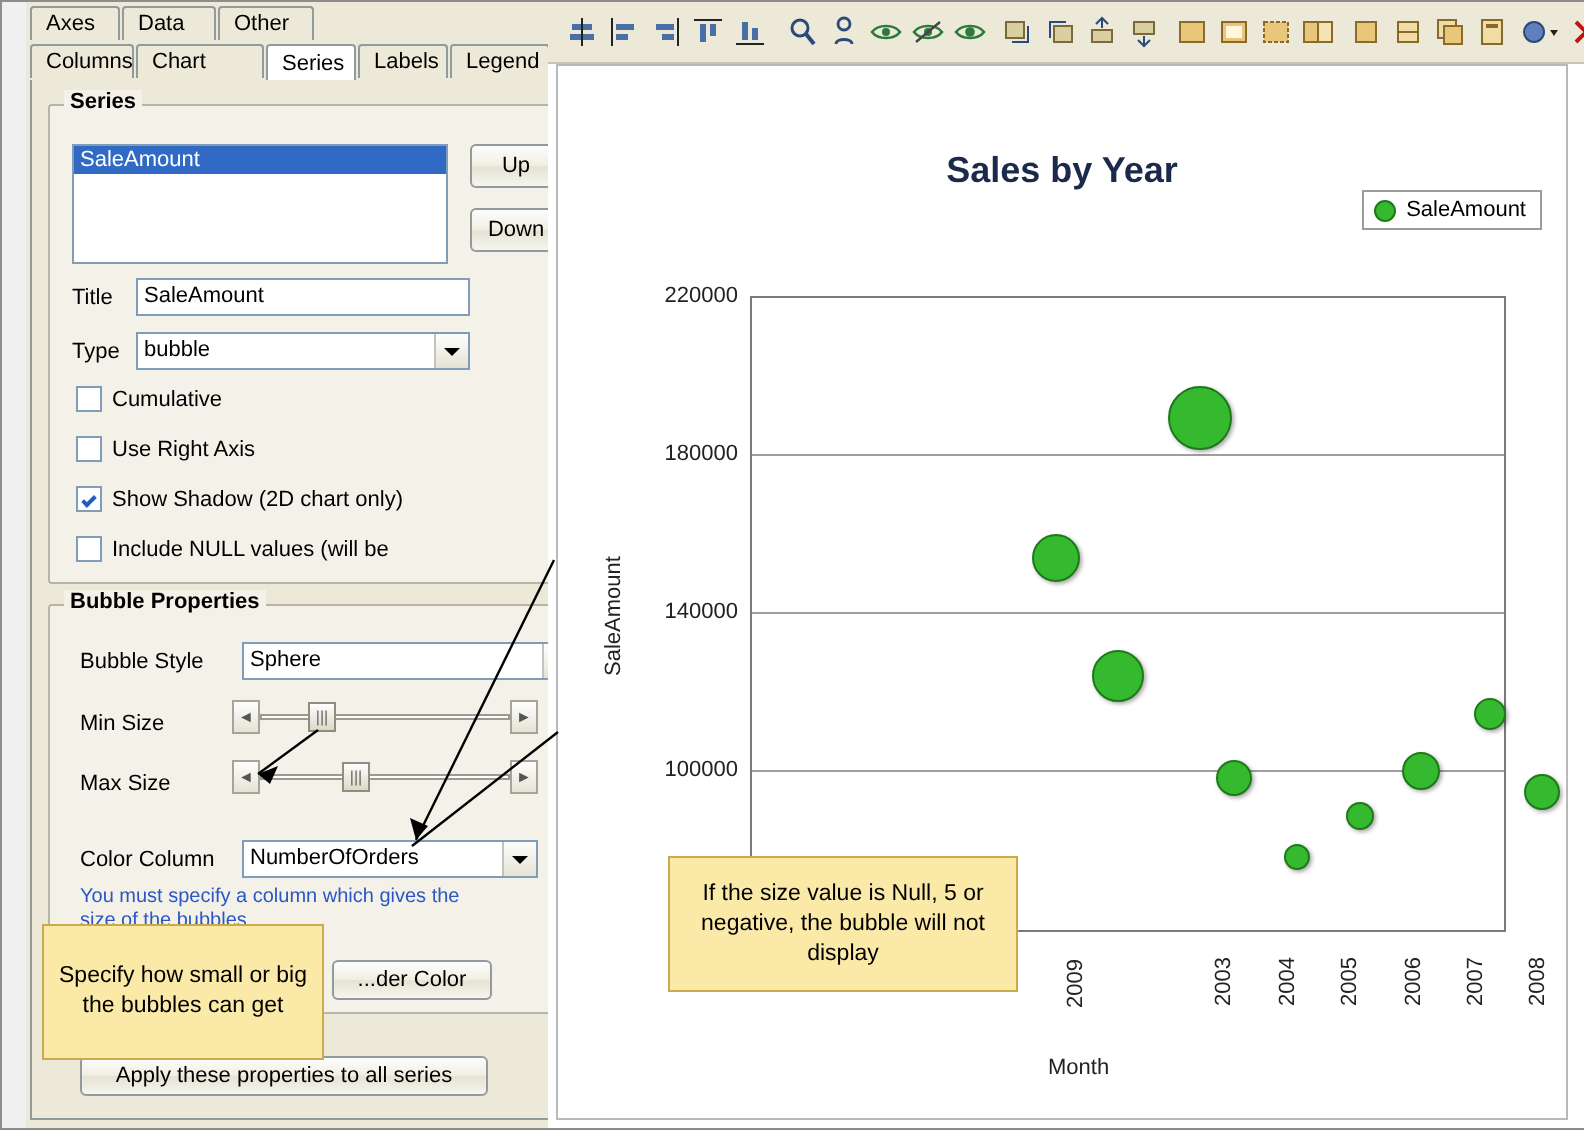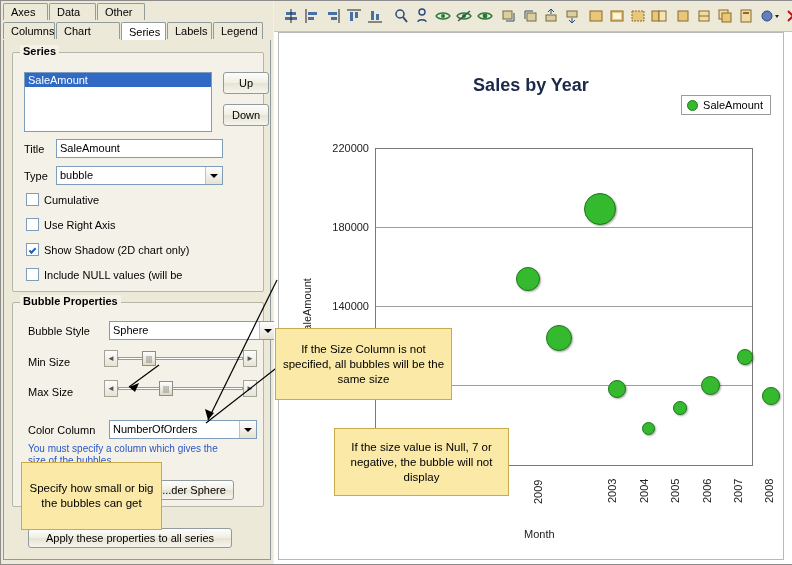--- a/index.html
+++ b/index.html
@@ -5,21 +5,21 @@
   html,body{margin:0;padding:0;}
   body{
     width:792px;height:565px;overflow:hidden;
     font-family:"Liberation Sans",sans-serif;
     font-size:11px;color:#000;
     background:#ffffff;
   }
   .app{position:relative;width:792px;height:565px;box-sizing:border-box;border:1px solid #8c8c8c;background:#f0f0f0;}
 
   
-  .left{position:absolute;left:0;top:0;width:272px;height:563px;background:#ece9d8;}
+  .left{position:absolute;left:12px;top:0;width:272px;height:563px;background:#ece9d8;}
   .tab{
     position:absolute;height:17px;line-height:17px;box-sizing:border-box;
     border:1px solid #919b9c;border-bottom:none;background:#ece9d8;
     padding:0 7px;font-size:11px;border-radius:2px 2px 0 0;
   }
   .tab.sel{background:#ffffff;font-weight:normal;}
   .tabrow1{position:absolute;left:2px;top:2px;width:268px;height:19px;}
   .tabrow2{position:absolute;left:2px;top:21px;width:268px;height:19px;}
   .panelbody{
     position:absolute;left:2px;top:39px;width:268px;height:520px;
@@ -185,21 +185,21 @@
       <div class="combo" style="left:105px;top:380px;width:148px;height:19px;">
         <span>NumberOfOrders</span>
         <span class="arrow">
             <span class="caret"></span>
           </span>
       </div>
 
       <div class="link" style="left:24px;top:403px;width:230px;">You must specify a column which gives the</div>
       <div class="link" style="left:24px;top:415px;width:230px;">size of the bubbles</div>
 
-      <div class="btn" style="left:150px;top:440px;width:80px;height:20px;line-height:18px;"><span>...der Sphere</span></div>
+      <div class="btn" style="left:150px;top:440px;width:80px;height:20px;line-height:18px;"><span>...der Color</span></div>
 
       <div class="btn" style="left:24px;top:488px;width:204px;height:20px;line-height:18px;"><span>Apply these properties to all series</span></div>
 
     </div>
   </div>
 
   <div class="right">
 
     <div class="toolbar">
       <div class="tbtn" style="left:6px;">
@@ -400,25 +400,22 @@
 
   <svg style="position:absolute;left:0;top:0;width:792px;height:565px;pointer-events:none;">
     <line x1="276" y1="279" x2="207" y2="419" stroke="#000" stroke-width="1.2"></line>
     <polygon points="207,419 204,408 213,412" fill="#000"></polygon>
     <line x1="278" y1="365" x2="205" y2="422" stroke="#000" stroke-width="1.2"></line>
     <line x1="128" y1="386" x2="158" y2="364" stroke="#000" stroke-width="1.2"></line>
     <polygon points="128,386 138,382 134,391" fill="#000"></polygon>
   </svg>
 
 
-  <div class="callout" style="left:274px;top:327px;width:177px;height:72px;">
-    <span>If the Size Column is not specified, all bubbles will be the same size</span>
-  </div>
 
   <div class="callout" style="left:333px;top:427px;width:175px;height:68px;">
-    <span>If the size value is Null, 7 or negative, the bubble will not display</span>
+    <span>If the size value is Null, 5 or negative, the bubble will not display</span>
   </div>
 
   <div class="callout" style="left:20px;top:461px;width:141px;height:68px;">
     <span>Specify how small or big the bubbles can get</span>
   </div>
 
 </div>
 
 </body></html>

